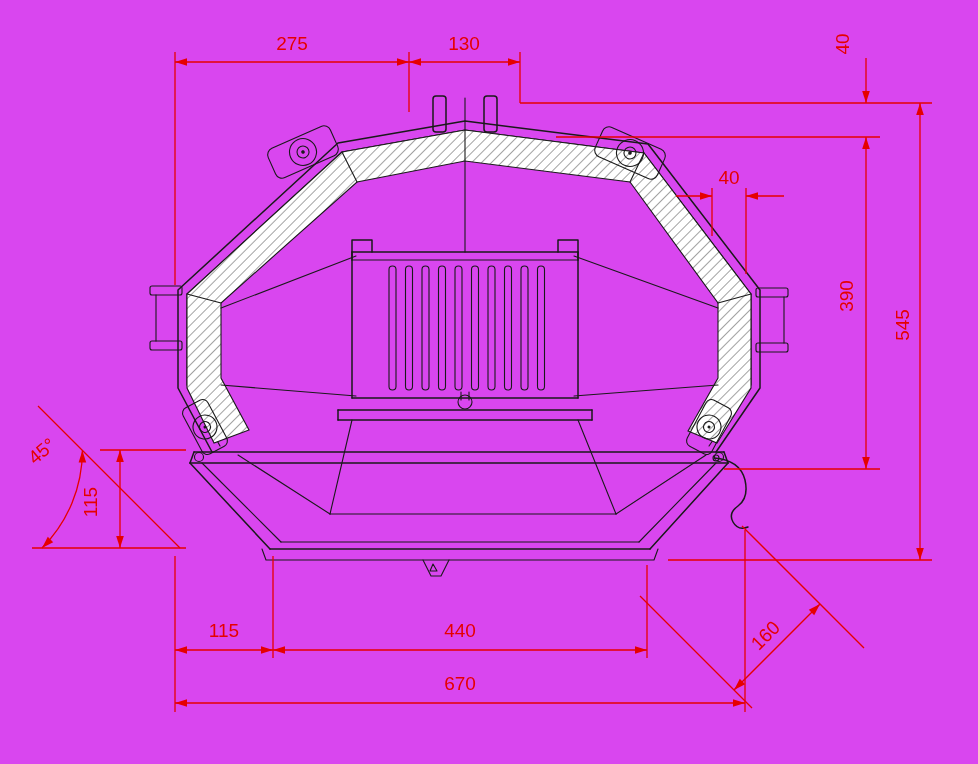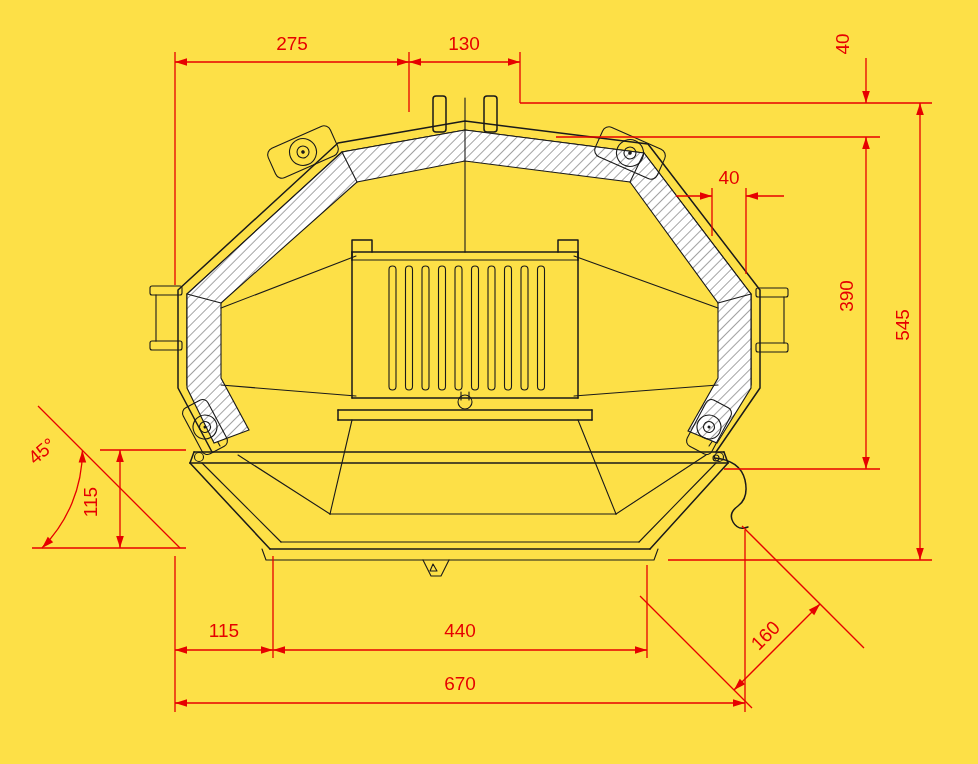--- a/index.html
+++ b/index.html
@@ -1,16 +1,16 @@
 <!DOCTYPE html>
 <html><head>
 <meta charset="utf-8">
 <style>
   html,body{margin:0;padding:0;background:#ffffff;}
-  .page{width:978px;height:764px;position:relative;background:#fde047;overflow:hidden;}
+  .page{width:978px;height:764px;position:relative;background:#d946ef;overflow:hidden;}
   svg{display:block;}
   .blk{stroke:#1a1a1a;fill:none;stroke-width:1.5;stroke-linejoin:round;stroke-linecap:round;}
   .blkthin{stroke:#1a1a1a;fill:none;stroke-width:1.1;stroke-linejoin:round;stroke-linecap:round;}
   .hatched{fill:url(#hatch);stroke:#1a1a1a;stroke-width:1.1;}
   .red{stroke:#e60000;fill:none;stroke-width:1.3;}
   .redtext{fill:#e60000;font-family:"Liberation Sans",sans-serif;font-size:19px;}
   text{text-anchor:middle;}
 </style>
 </head>
 <body>

